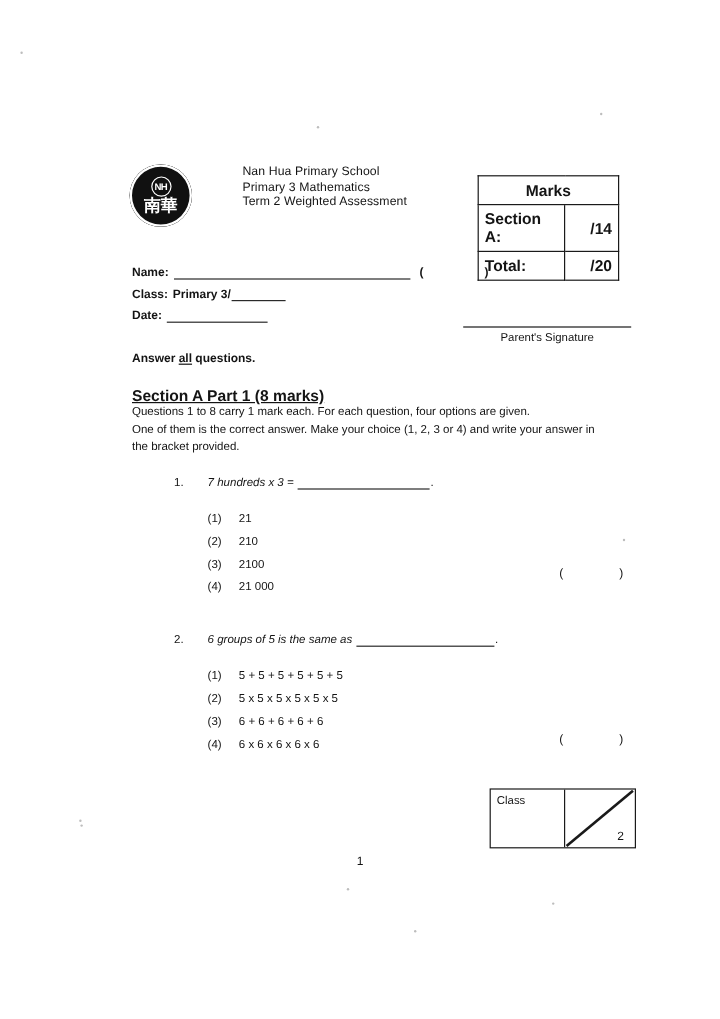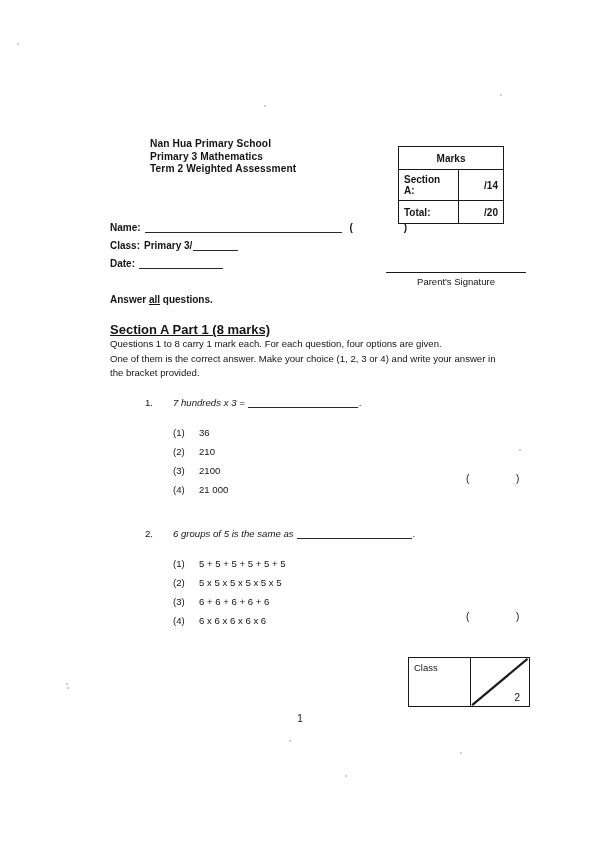--- a/index.html
+++ b/index.html
@@ -61,21 +61,21 @@
     line-height: 1;
     letter-spacing: 0px;
     font-family: "DejaVu Sans", sans-serif;
   }
   .school-lines {
     margin-left: 14px;
     padding-top: 2px;
   }
   .school-lines div {
     font-size: 10.2px;
-    font-weight: bold;
+    font-weight: normal;
     line-height: 12.6px;
     letter-spacing: 0.1px;
     white-space: nowrap;
     padding-left: 28px;
   }
 
   
   .fields {
     position: absolute;
     left: 110px;
@@ -103,24 +103,24 @@
     margin-left: 8px;
     font-weight: bold;
     letter-spacing: 24px;
   }
 
   
   .marks-table {
     position: absolute;
     left: 398px;
     top: 146px;
-    width: 106px;
+    width: 118px;
     border: 1px solid #1a1a1a;
     border-collapse: collapse;
-    font-size: 10px;
+    font-size: 13px;
     font-weight: bold;
   }
   .marks-table td {
     border: 1px solid #1a1a1a;
     padding: 4px 5px;
     height: 14px;
   }
   .marks-title {
     text-align: center;
   }
@@ -283,20 +283,24 @@
   <div class="speck" style="left:264px;top:105px;width:2px;height:2px;"></div>
   <div class="speck" style="left:500px;top:94px;width:2px;height:2px;"></div>
   <div class="speck" style="left:519px;top:449px;width:2px;height:2px;"></div>
   <div class="speck" style="left:66px;top:683px;width:2px;height:2px;"></div>
   <div class="speck" style="left:67px;top:687px;width:2px;height:2px;"></div>
   <div class="speck" style="left:289px;top:740px;width:2px;height:2px;"></div>
   <div class="speck" style="left:345px;top:775px;width:2px;height:2px;"></div>
   <div class="speck" style="left:460px;top:752px;width:2px;height:2px;"></div>
 
   <div class="header-block">
+    <div class="logo">
+      <div class="logo-top">NH</div>
+      <div class="logo-cn">南華</div>
+    </div>
     <div class="school-lines">
       <div>Nan Hua Primary School</div>
       <div>Primary 3 Mathematics</div>
       <div>Term 2 Weighted Assessment</div>
     </div>
   </div>
 
   <div class="fields">
     <div class="field-row">
       <span class="field-label">Name:</span>
@@ -346,21 +350,21 @@
   <div class="question q1">
     <div class="q-stem">
       <span class="q-num">1.</span>
       <span class="q-text">7 hundreds  x  3 =</span>
       <span class="q-blank blank-1"></span>
       <span class="q-dot">.</span>
     </div>
     <div class="options">
       <div class="option-row">
         <span class="opt-tag">(1)</span>
-        <span class="opt-text">36</span>
+        <span class="opt-text">21</span>
       </div>
       <div class="option-row">
         <span class="opt-tag">(2)</span>
         <span class="opt-text">210</span>
       </div>
       <div class="option-row">
         <span class="opt-tag">(3)</span>
         <span class="opt-text">2100</span>
       </div>
       <div class="option-row">

